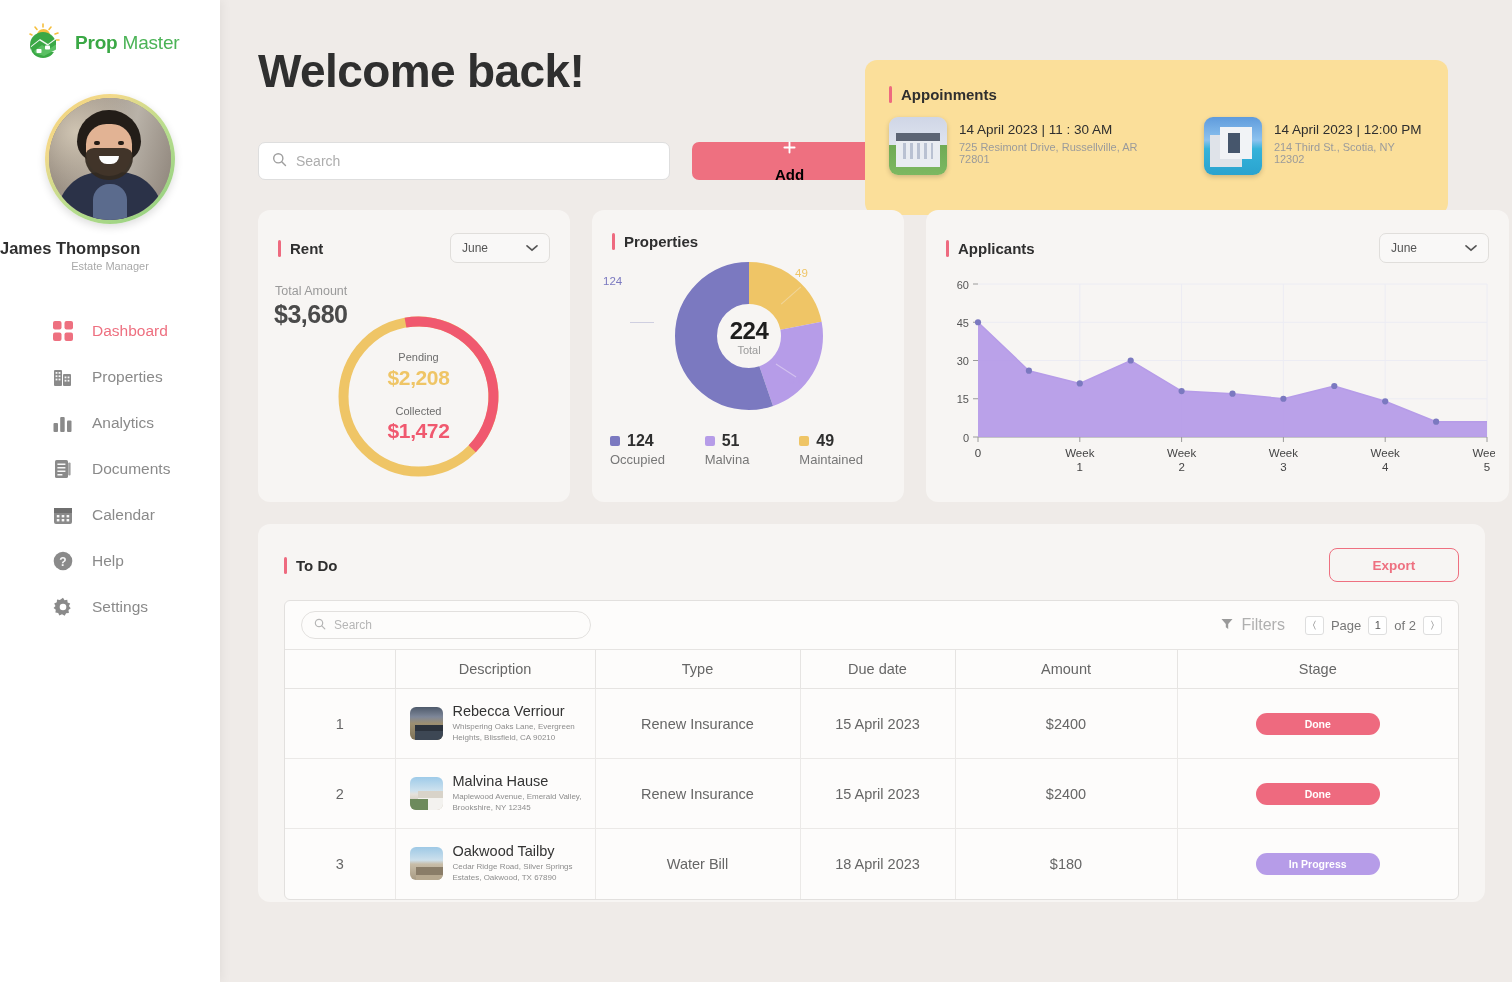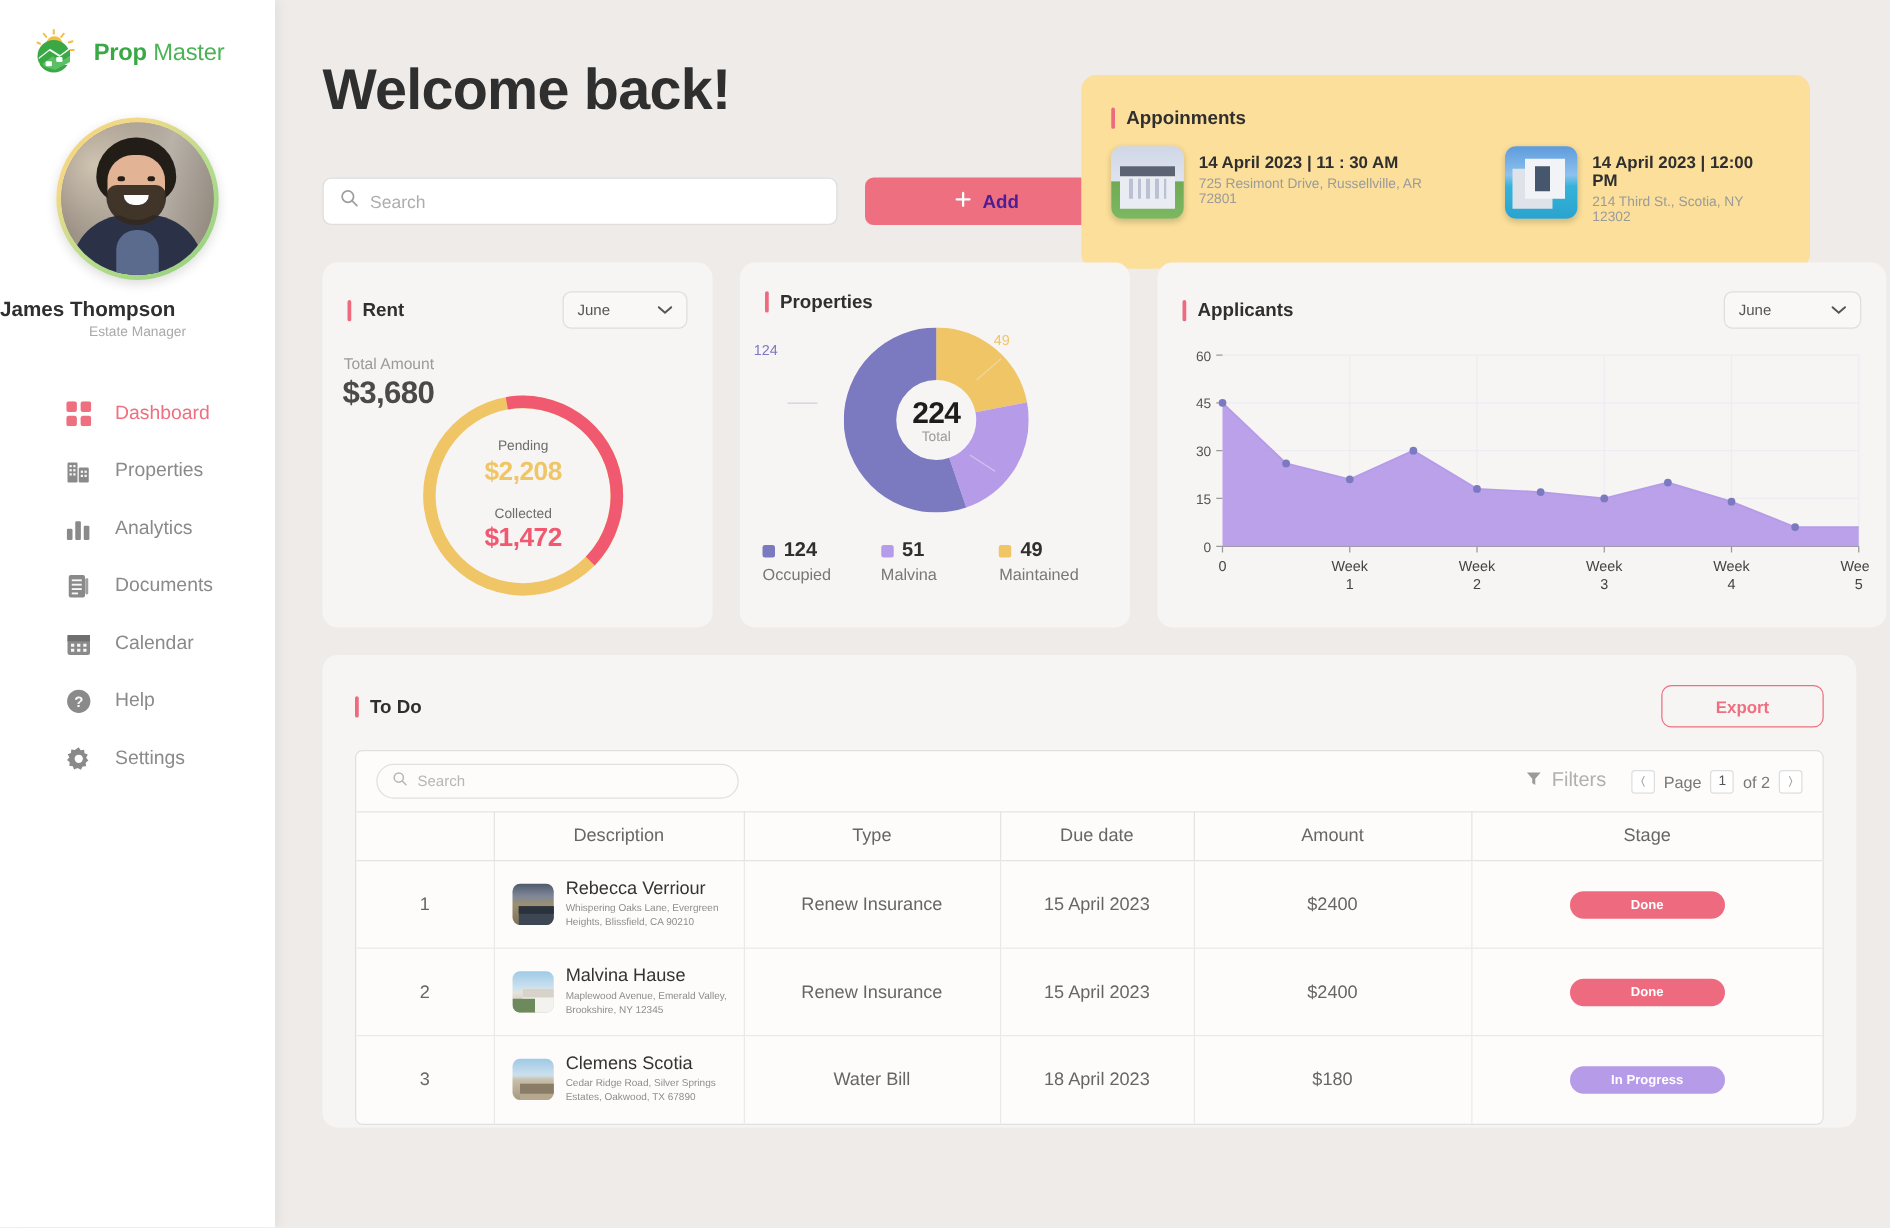--- a/index.html
+++ b/index.html
@@ -73,38 +73,39 @@
   .searchrow { display:flex; gap:22px; margin-top:48px; }
   .searchbox {
     width:412px; height:38px; background:#fff; border:1px solid #dedede; border-radius:7px;
     display:flex; align-items:center; gap:9px; padding:0 13px;
   }
   .searchbox input { border:none; outline:none; background:transparent; font-size:14px; color:#555;
     font-family:"Liberation Sans",sans-serif; width:100%; }
   .searchbox input::placeholder { color:#adadad; }
   .addbtn {
     width:195px; height:38px; background:#ee7080; border:none; border-radius:7px;
-    color:#4c1d95; font-size:15px; font-weight:bold; cursor:pointer;
+    color:#000000; font-size:15px; font-weight:bold; cursor:pointer;
     display:flex; align-items:center; justify-content:center; gap:9px;
     font-family:"Liberation Sans",sans-serif;
+    flex-direction:column;
   }
 
   
   .appt {
     position:absolute; left:645px; top:60px; width:583px; height:155px;
     background:#fbdf9a; border-radius:12px; padding:26px 24px 0 24px;
   }
   .cardtitle { display:flex; align-items:center; gap:9px; }
   .tick { width:3px; height:17px; background:#ee6a7f; border-radius:2px; }
   .cardtitle span { font-size:15px; font-weight:bold; color:#2f2f2f; }
   .appt-list { display:flex; gap:38px; margin-top:14px; }
   .appt-item { display:flex; gap:12px; }
   .thumb { width:58px; height:58px; border-radius:9px; overflow:hidden; flex:0 0 58px;
     box-shadow:0 2px 5px rgba(0,0,0,0.18); position:relative; }
-  .appt-when { font-size:13.5px; font-weight:bold; color:#2f2f2f; margin-top:5px; }
+  .appt-when { font-size:13.5px; font-weight:normal; color:#2f2f2f; margin-top:5px; }
   .appt-where { font-size:11px; color:#9b9b9b; margin-top:4px; }
 
   
   .h1 { background:linear-gradient(#cfd6e6 0%, #dfe4ef 48%, #6faa55 49%, #7cb861 100%); }
   .h1::before { content:""; position:absolute; left:7px; top:16px; width:44px; height:26px; background:#e9ecf2;
     border-top:8px solid #5c6474; }
   .h1::after { content:""; position:absolute; left:14px; top:26px; width:30px; height:16px;
     background:repeating-linear-gradient(90deg,#b9c1d2 0 3px,#e9ecf2 3px 7px); }
   .h2 { background:linear-gradient(#5f9bdc 0%, #8cc2ef 40%, #36b3da 55%, #2aa3cf 100%); }
   .h2::before { content:""; position:absolute; left:16px; top:10px; width:32px; height:32px; background:#f1f3f6;
@@ -654,21 +655,21 @@
               <td>
                 <span class="badge done">Done</span>
               </td>
             </tr>
             <tr>
               <td>3</td>
               <td>
                 <div class="desc-cell">
                   <div class="thumb h5" style="width:33px;height:33px;flex:0 0 33px;border-radius:6px;box-shadow:none;"></div>
                   <div>
-                    <div class="desc-name">Clemens Scotia</div>
+                    <div class="desc-name">Oakwood Tailby</div>
                     <div class="desc-addr">Cedar Ridge Road, Silver Springs Estates, Oakwood, TX 67890</div>
                   </div>
                 </div>
               </td>
               <td>Water Bill</td>
               <td>18 April 2023</td>
               <td>$180</td>
               <td>
                 <span class="badge prog">In Progress</span>
               </td>

